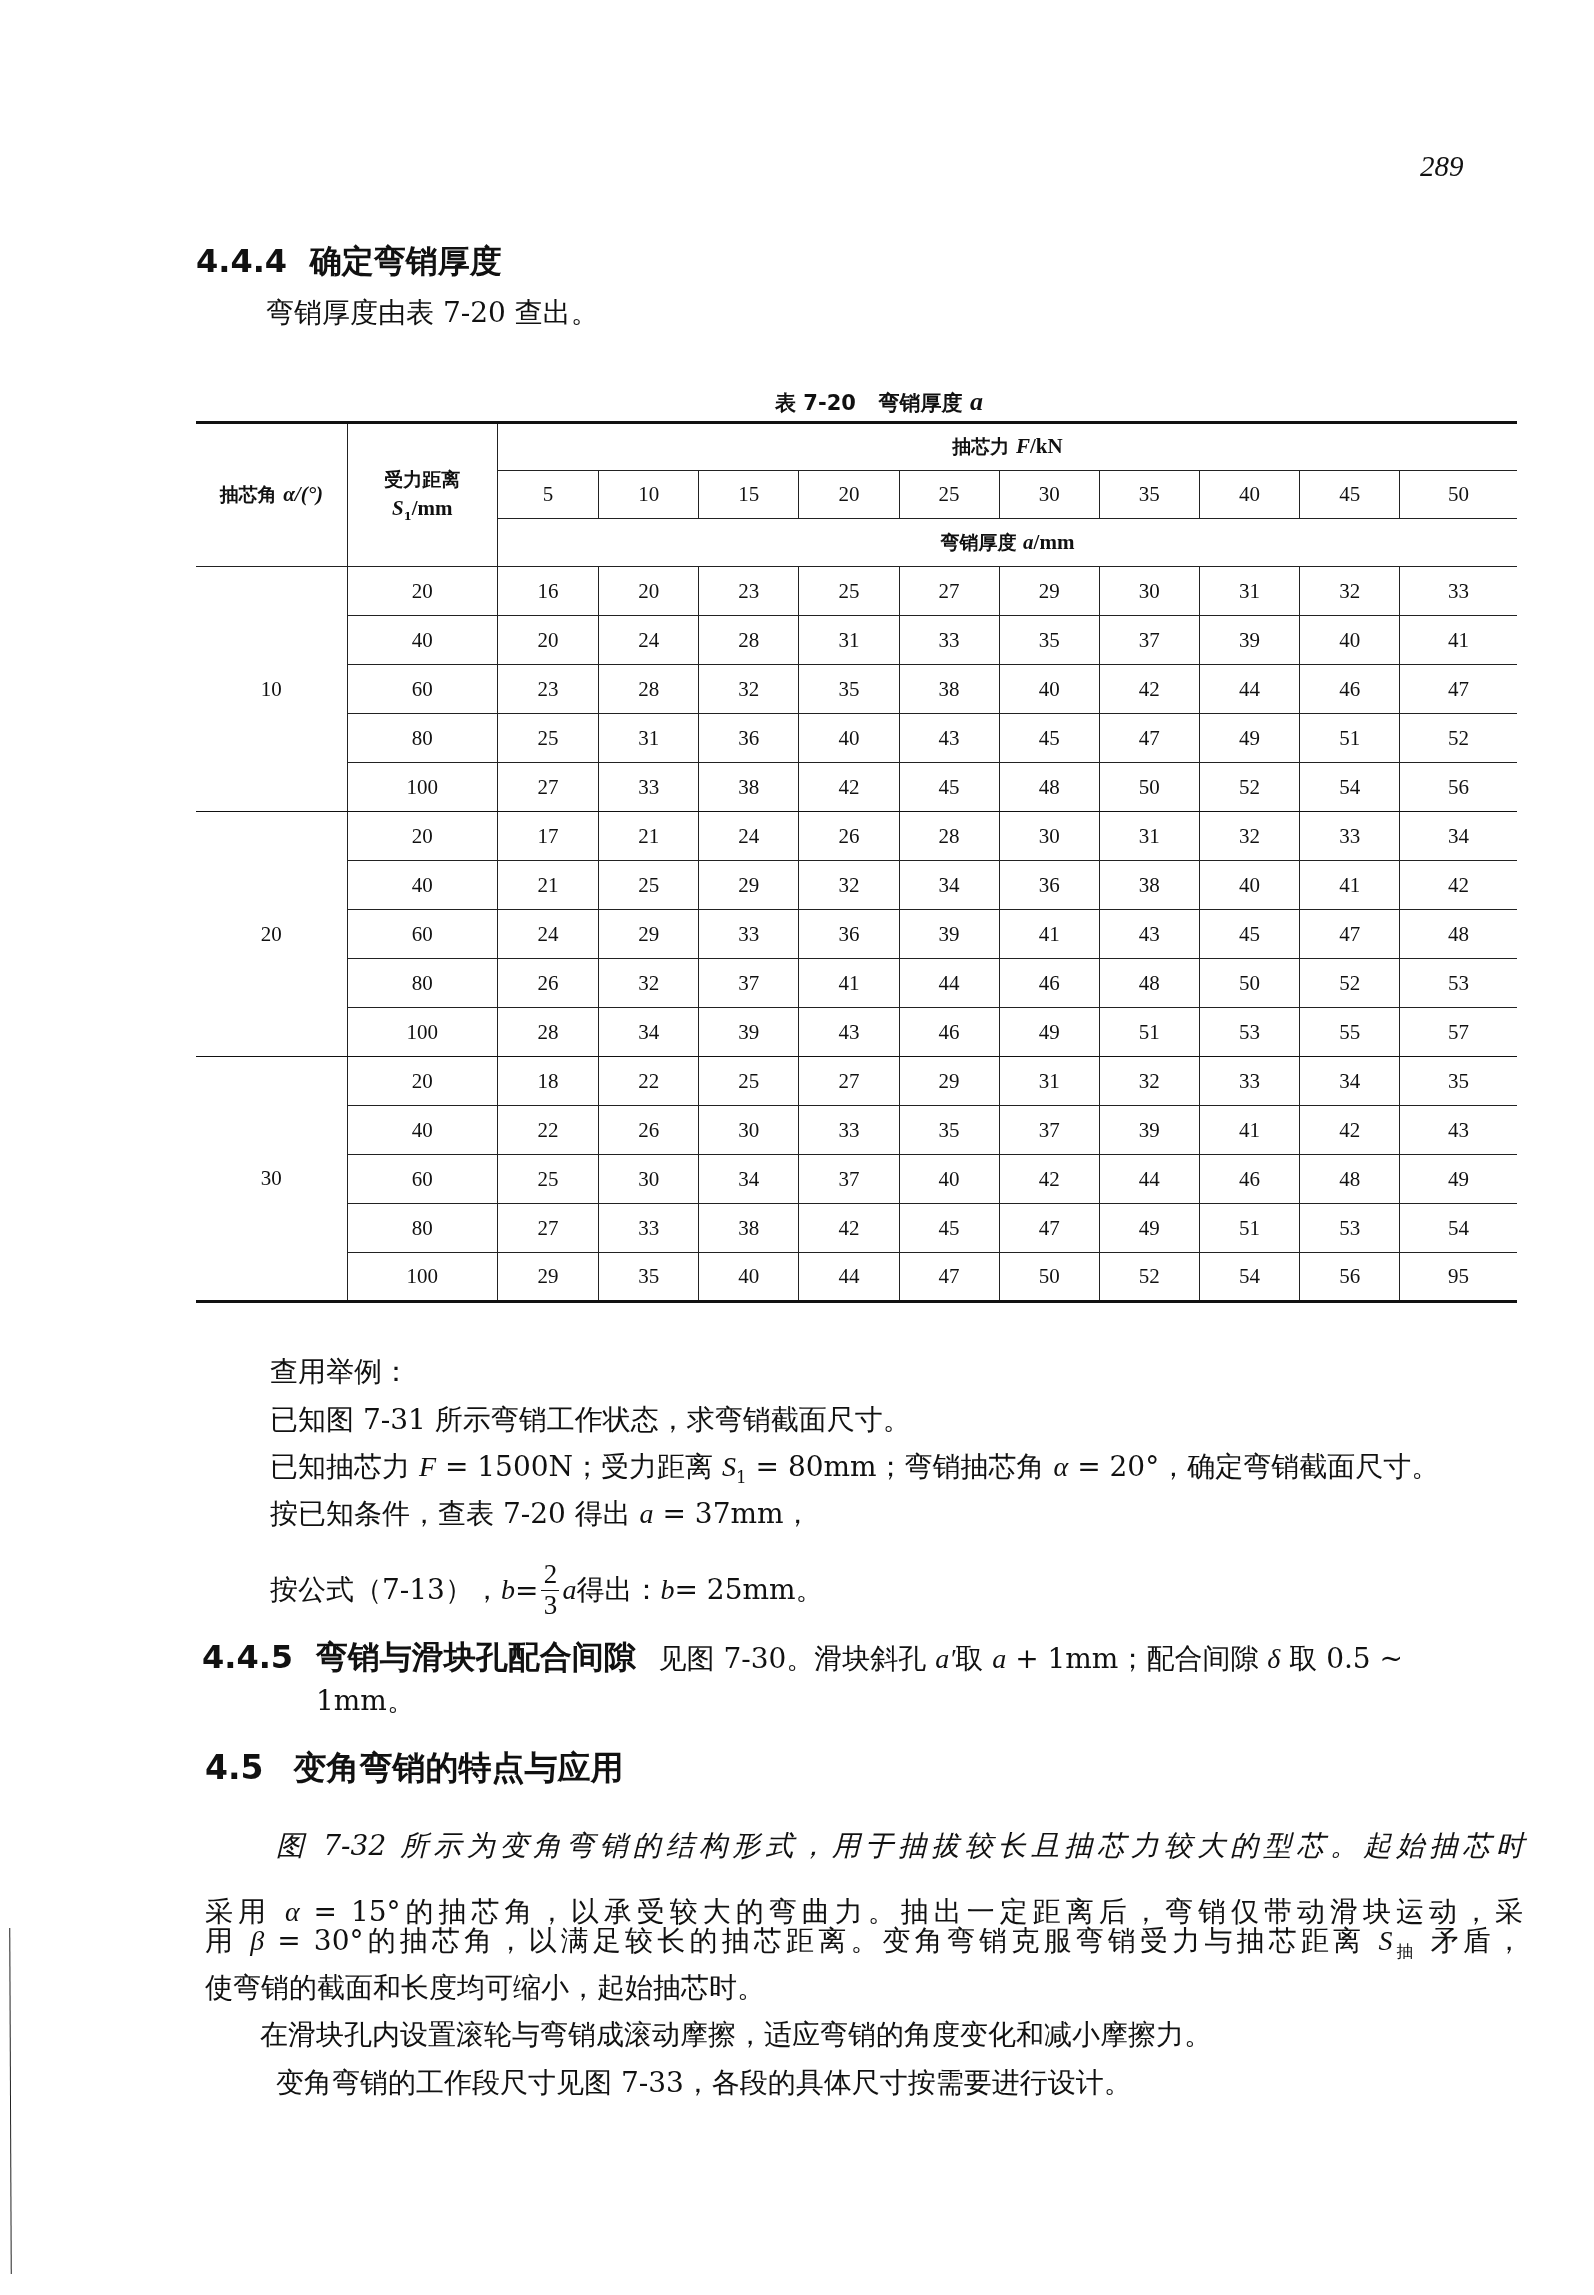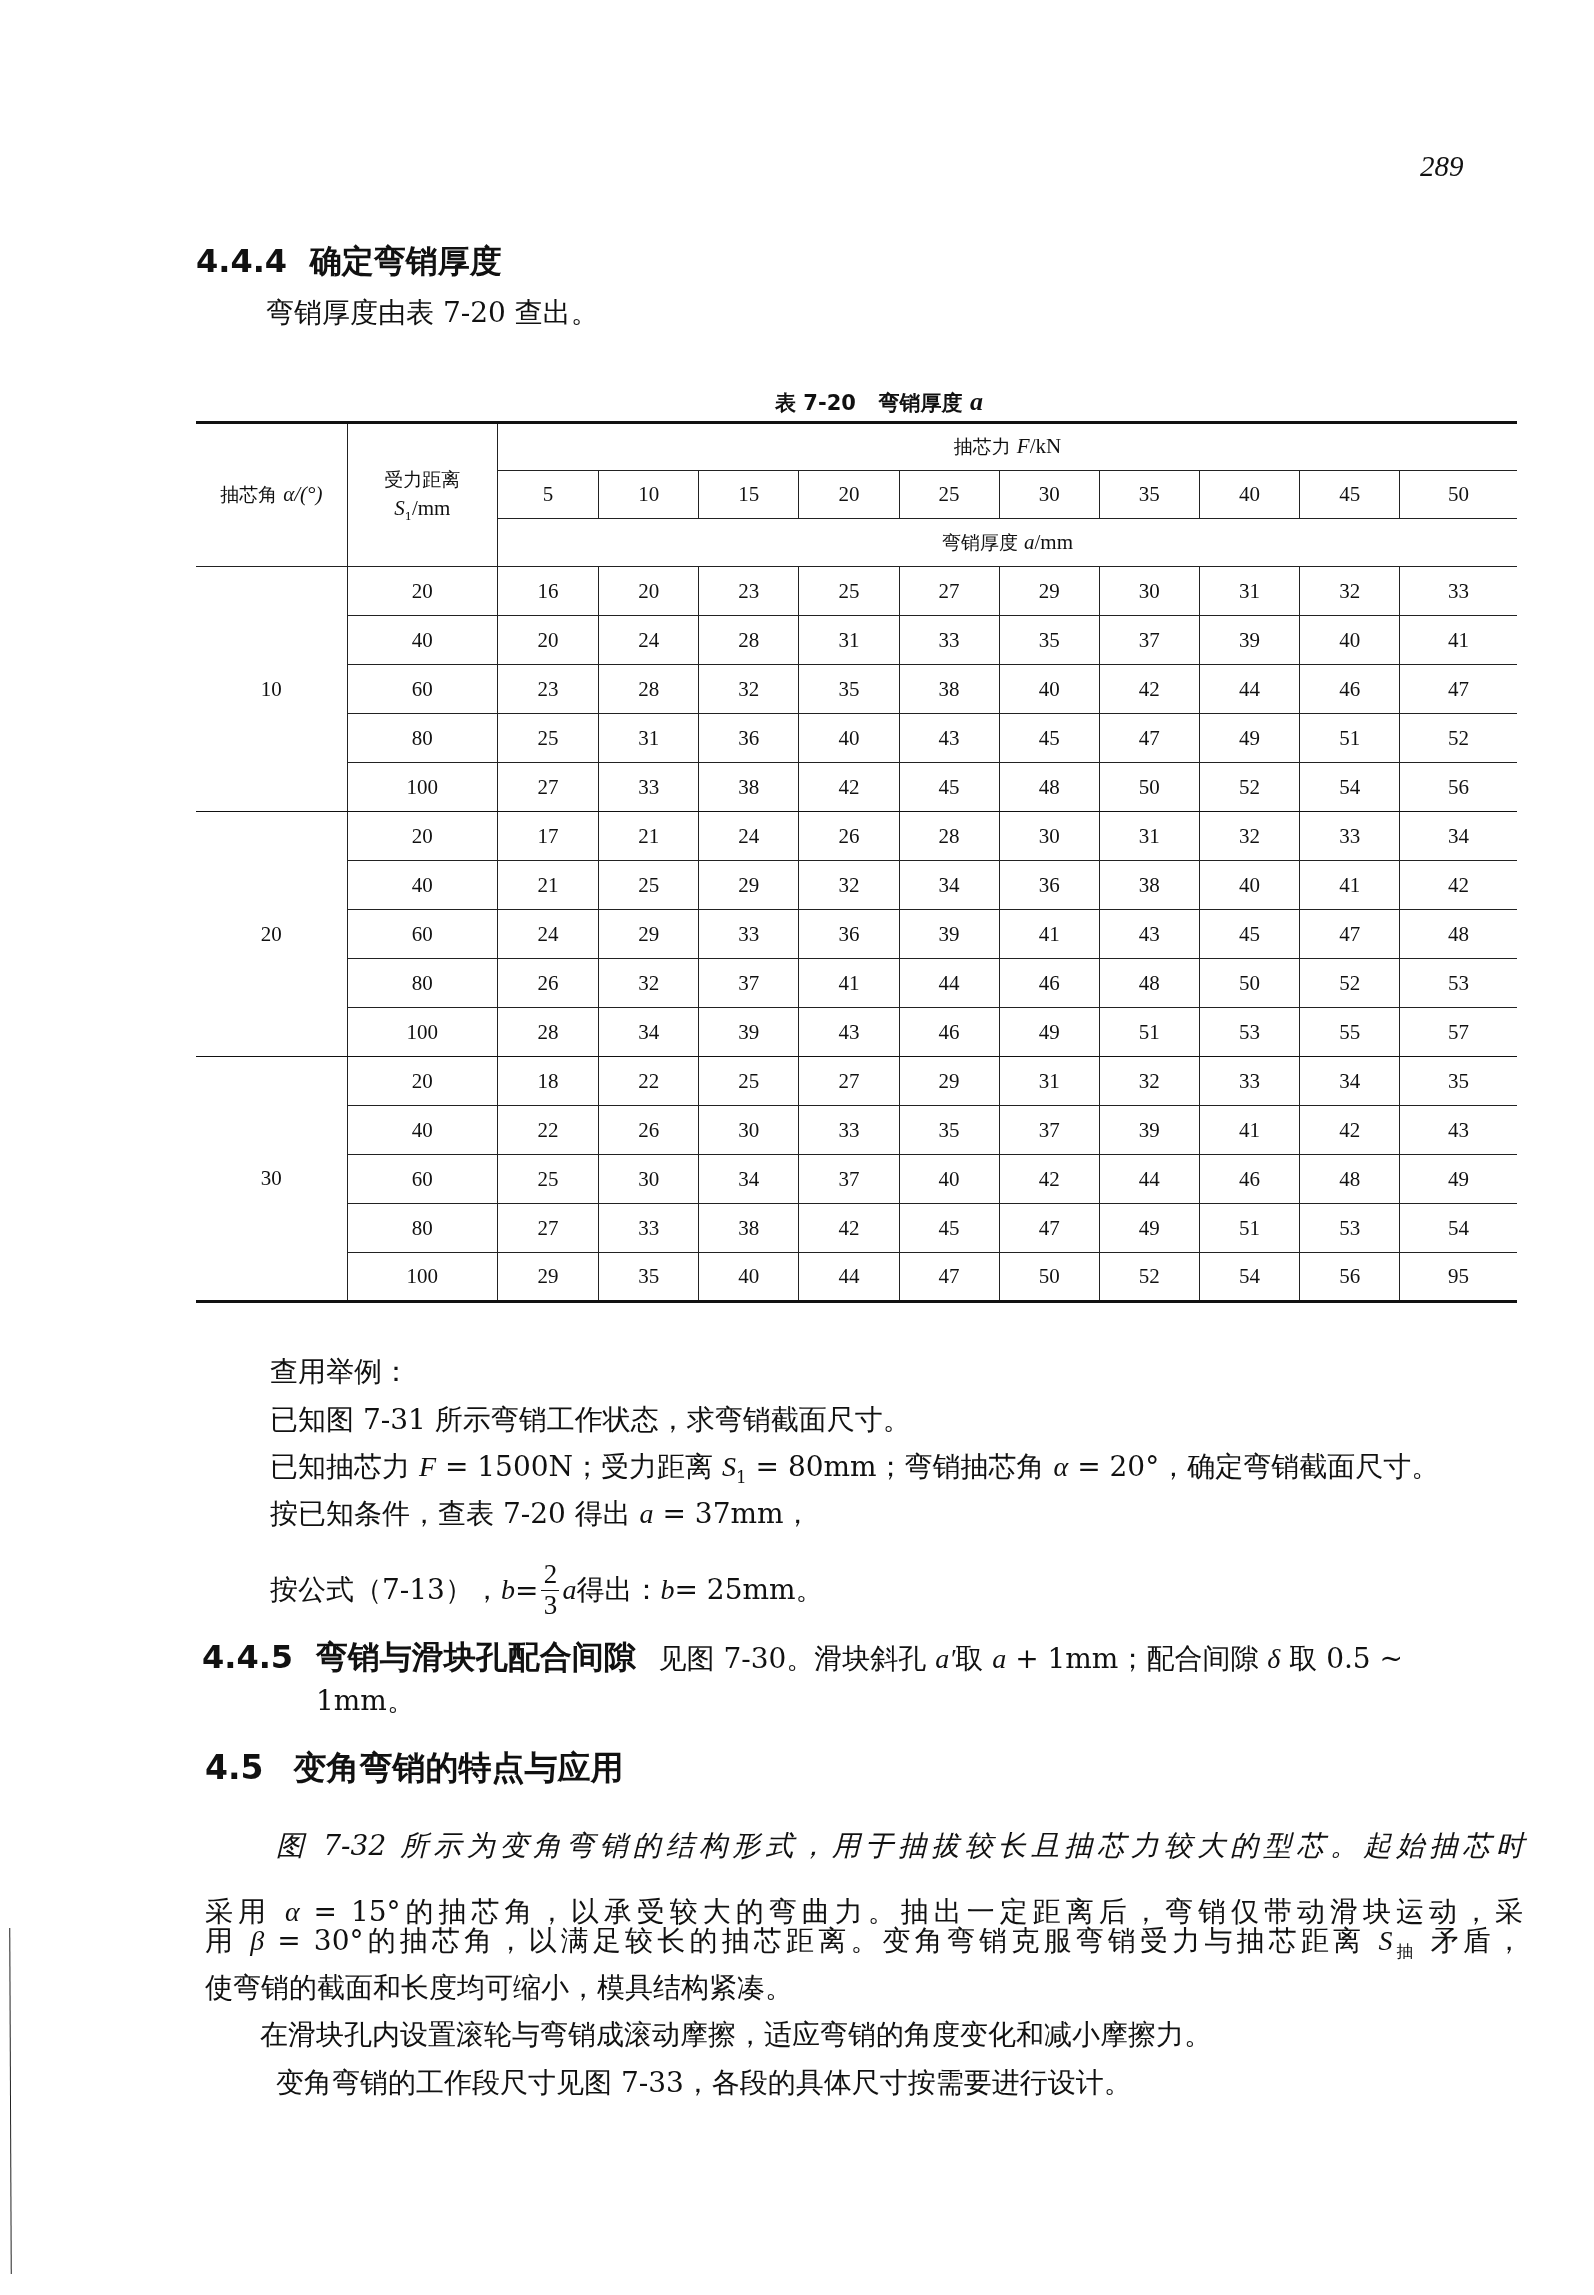--- a/index.html
+++ b/index.html
@@ -24,21 +24,21 @@
   td, th { border: 1.1px solid #222; text-align: center; vertical-align: middle; padding: 0;
            font-weight: normal; }
   table { border-top: 3px solid #111; border-bottom: 3px solid #111; }
   tr > *:first-child { border-left: none; }
   tr > *:last-child { border-right: none; }
   .hdr1 { height: 48px; }
   .hdr2 { height: 48px; }
   .hdr3 { height: 48px; }
   .brow { height: 49px; }
   .grp { border-bottom: 1.9px solid #111; }
-  .hcell-cn { font-family: "DejaVu Serif", serif; font-size: 19px; }
+  .hcell-cn { font-family: "DejaVu Serif", serif; font-size: 19px; font-weight: bold; }
   .hcell-cn .it { font-size: 21px; }
   .margin-rule { position: absolute; left: 9.8px; top: 1928px; width: 0; height: 346px; border-left: 1.5px solid #222; transform: rotate(-0.25deg); }
   .frac { display: inline-block; vertical-align: middle; text-align: center; font-family: "Liberation Serif", serif; font-size: 27px; line-height: 1; margin: 0 3px; }
   .frac .num { display: block; border-bottom: 1.1px solid #111; padding: 0 2.3px 1.5px; }
   .frac .den { display: block; padding-top: 1.5px; }
 </style>
 </head>
 <body>
 
 <div class="abs pageno">289</div>
@@ -337,18 +337,18 @@
   <span>4.5</span><span style="display:inline-block;width:30px"></span><span>变角弯销的特点与应用</span>
 </div>
 
 <div class="line just" style="left:276px; top:1827px; width:1248px;font-style:italic;">图 7-32 所示为变角弯销的结构形式，用于抽拔较长且抽芯力较大的型芯。起始抽芯时</div>
 <div class="line just" style="left:205px; top:1874px; width:1318px;margin-top:19px;">
   <span>采用 </span><span class="it">α</span><span> = 15°的抽芯角，以承受较大的弯曲力。抽出一定距离后，弯销仅带动滑块运动，采</span>
 </div>
 <div class="line just" style="left:205px; top:1922px; width:1318px;">
   <span>用 </span><span class="it">β</span><span> = 30°的抽芯角，以满足较长的抽芯距离。变角弯销克服弯销受力与抽芯距离 </span><span class="it">S</span><sub>抽</sub><span> 矛盾，</span>
 </div>
-<div class="line" style="left:205px; top:1969px;">使弯销的截面和长度均可缩小，模具结构紧凑。</div>
+<div class="line" style="left:205px; top:1969px;">使弯销的截面和长度均可缩小，起始抽芯时。</div>
 <div class="line" style="left:260px; top:2016px;font-family:Liberation Mono, monospace;">在滑块孔内设置滚轮与弯销成滚动摩擦，适应弯销的角度变化和减小摩擦力。</div>
 <div class="line" style="left:276px; top:2064px;">变角弯销的工作段尺寸见图 7-33，各段的具体尺寸按需要进行设计。</div>
 
 <div class="margin-rule"></div>
 
 
 </body></html>

